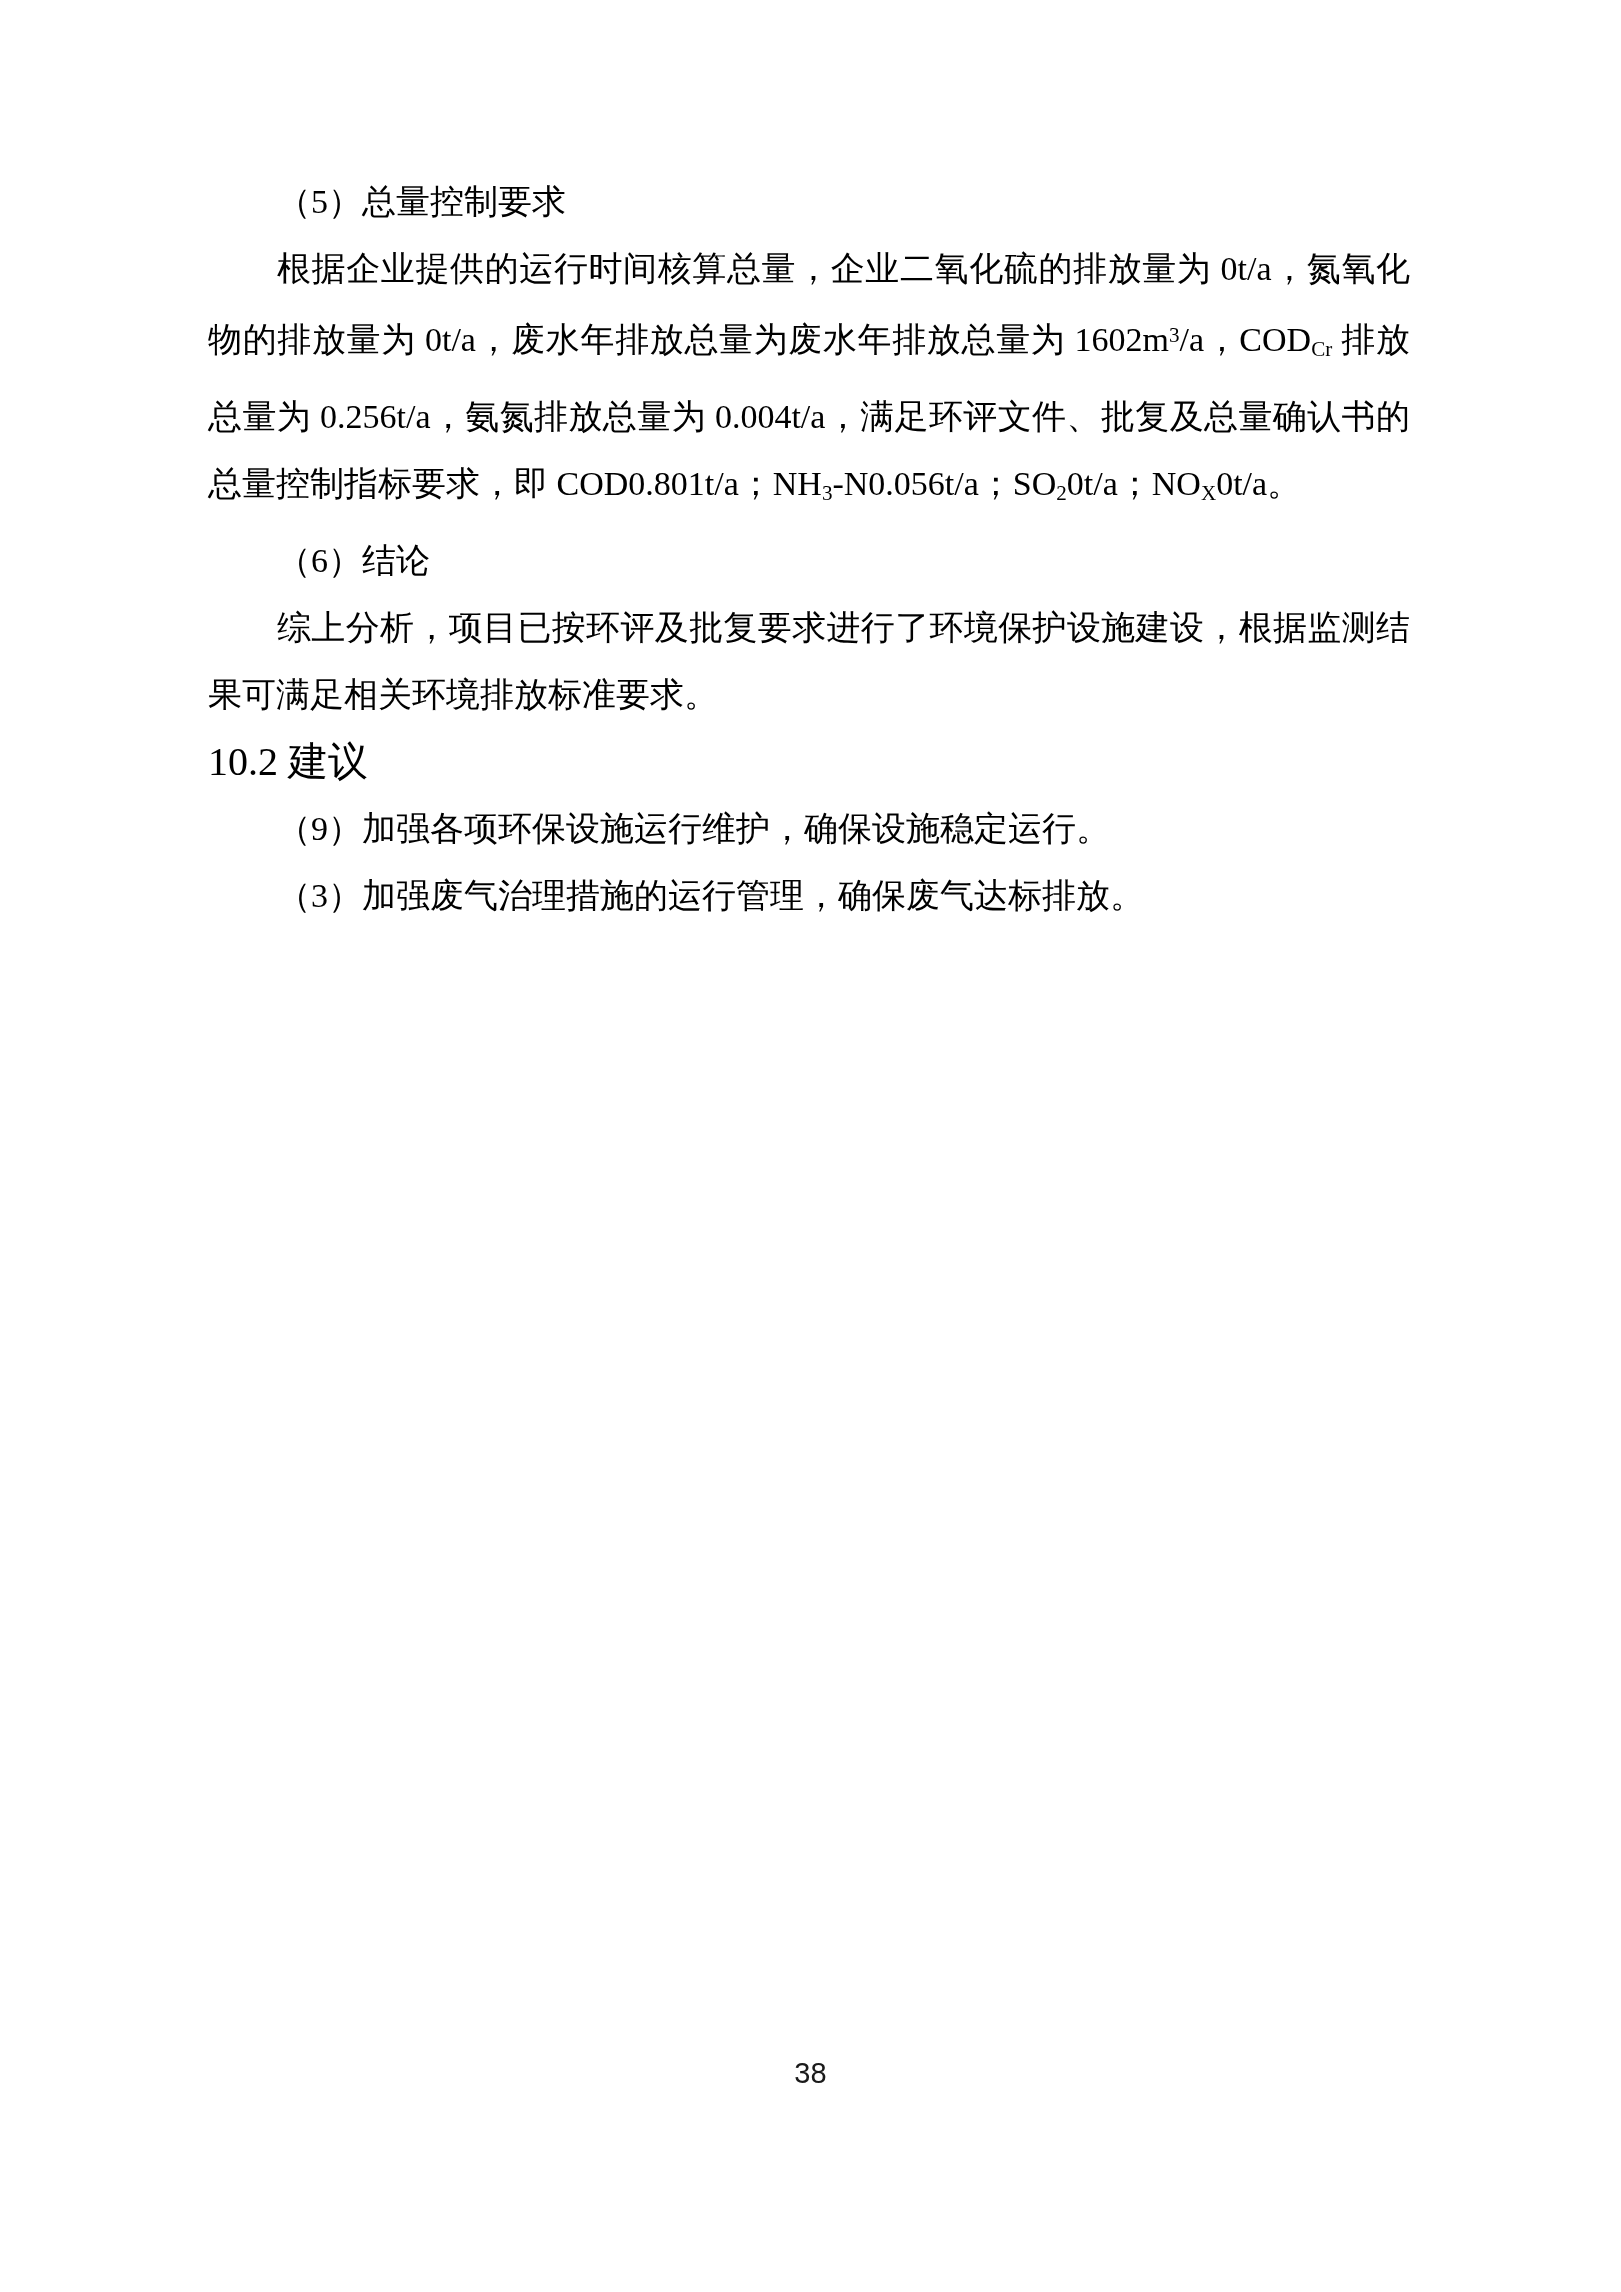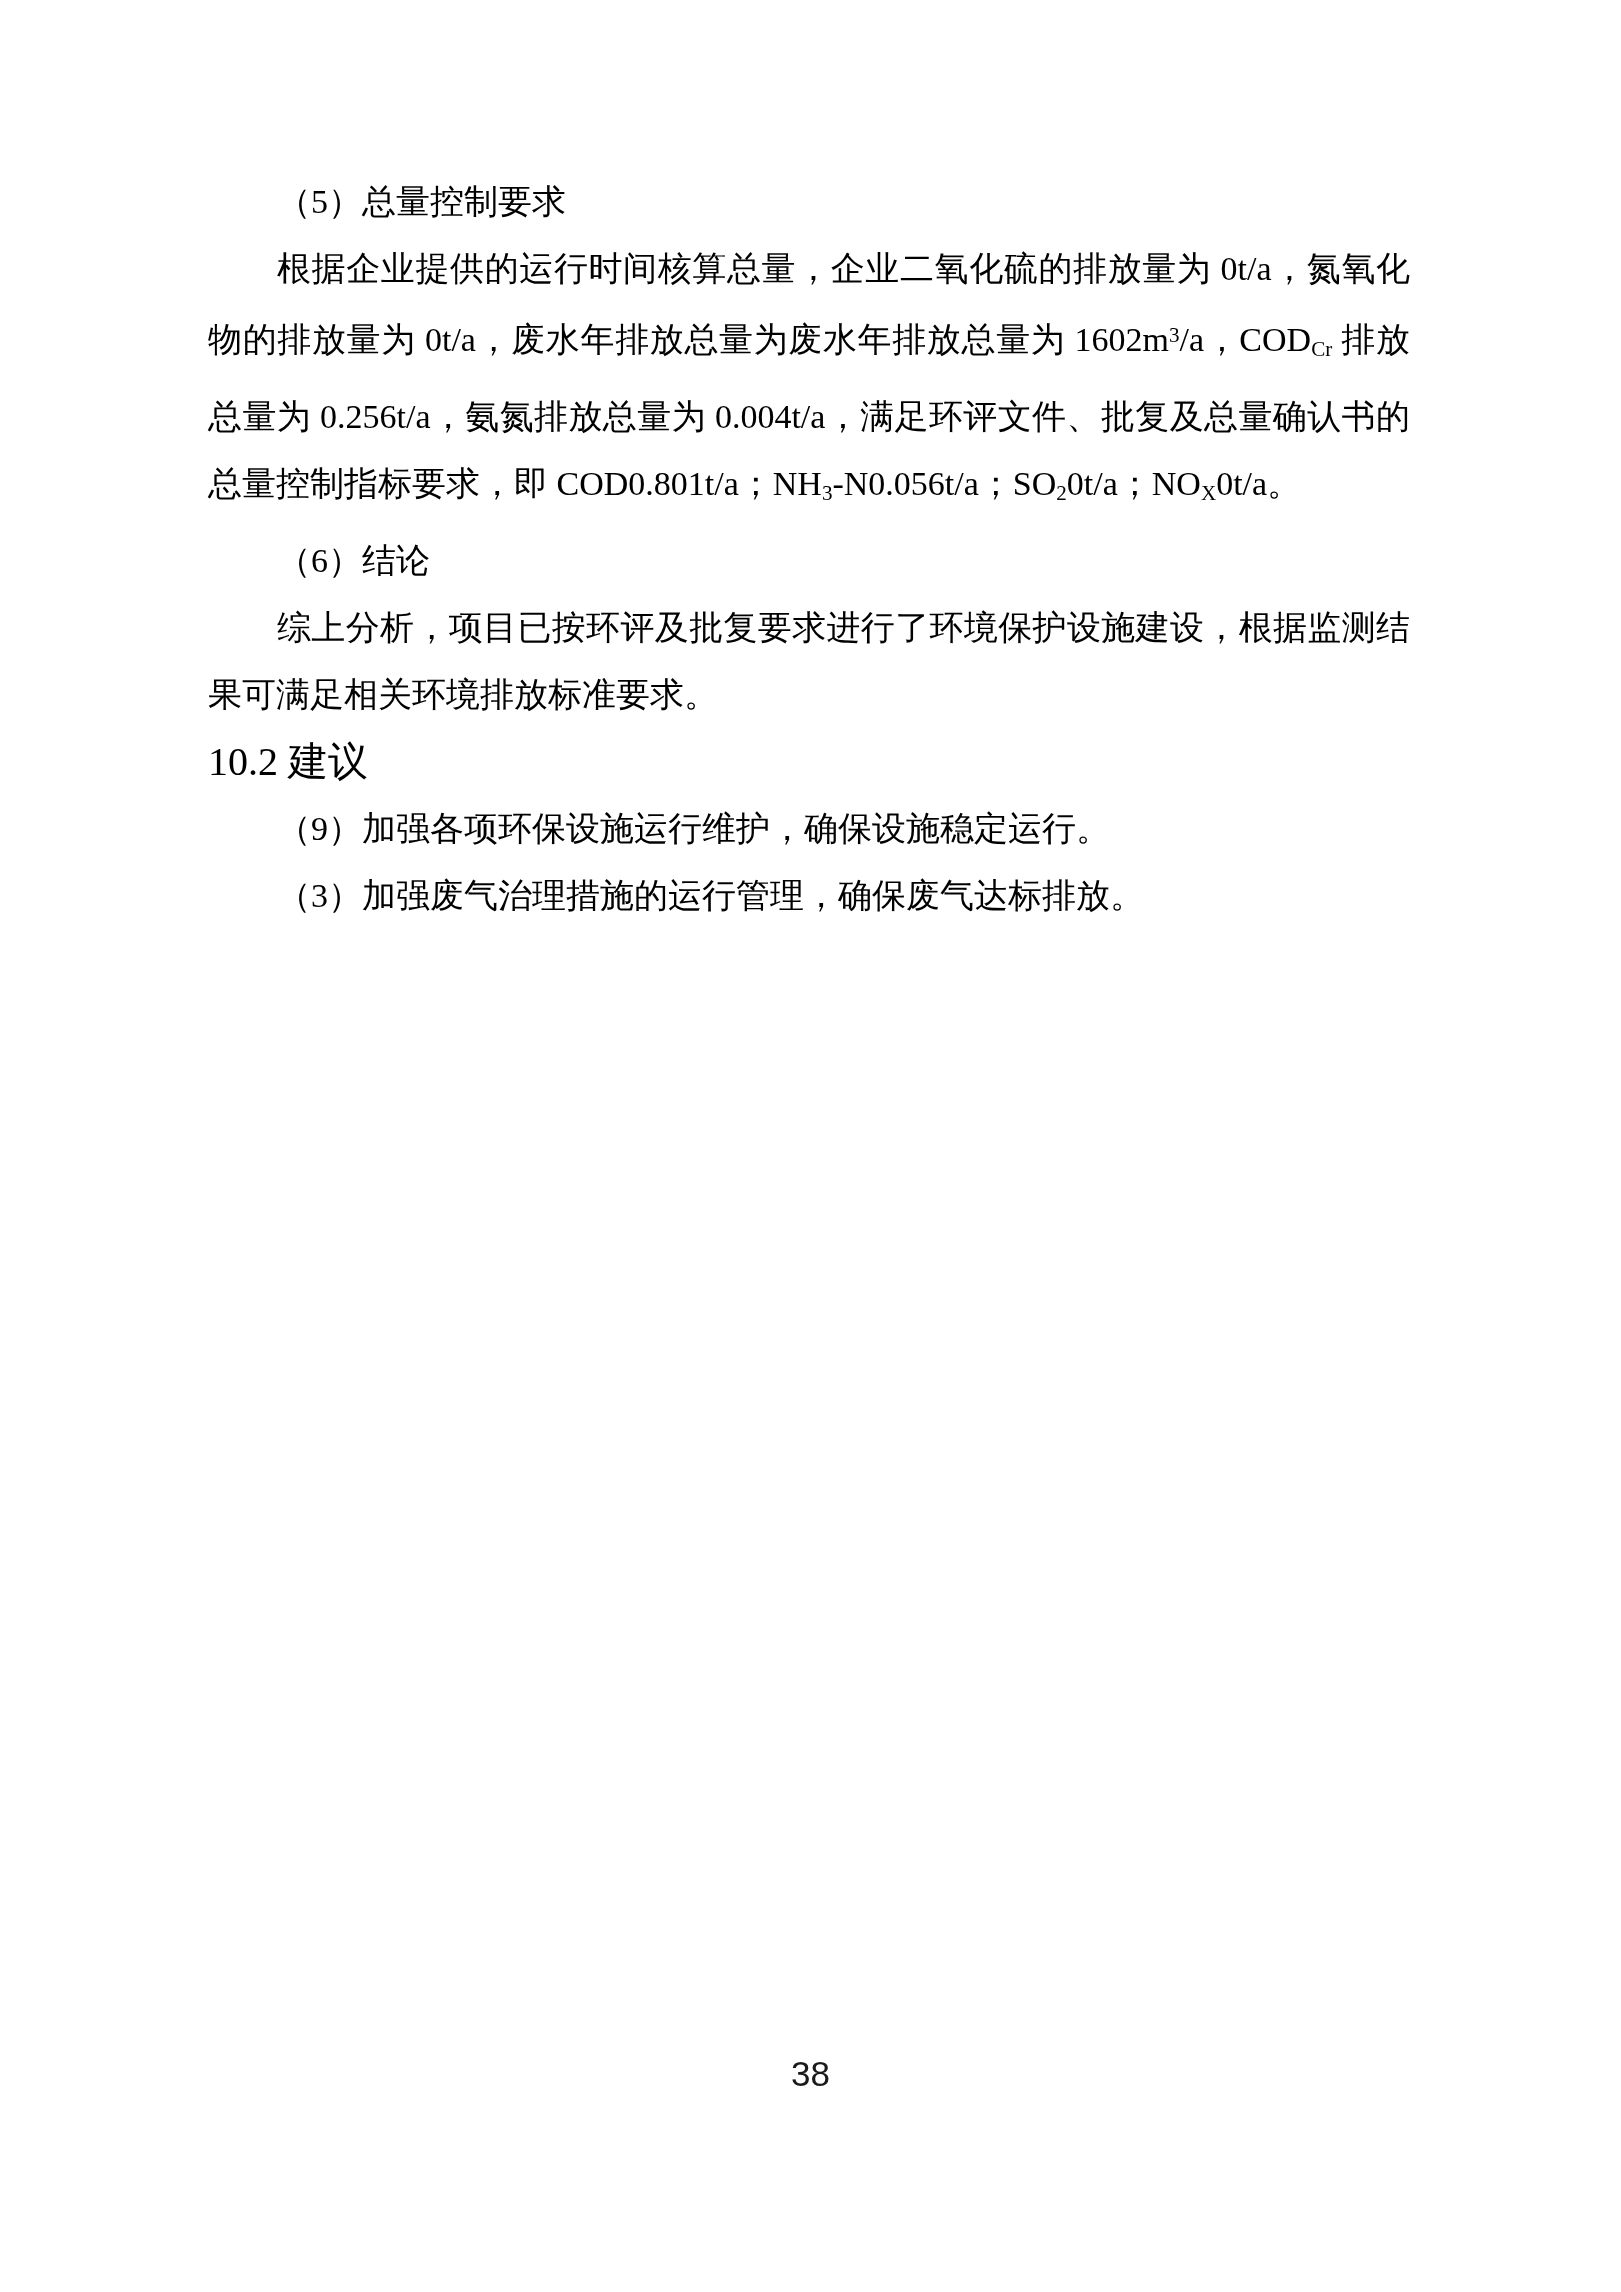--- a/index.html
+++ b/index.html
@@ -49,21 +49,21 @@
   .sup {
     font-size: 0.62em;
     vertical-align: 0.45em;
   }
   .page-number {
     position: absolute;
     top: 2056px;
     left: 0;
     width: 100%;
     text-align: center;
-    font-size: 35px;
+    font-size: 29px;
     line-height: 35px;
     font-family: "Liberation Sans", "DejaVu Sans", sans-serif;
     color: #1a1a1a;
   }
 </style>
 </head>
 <body>
 
 <div class="page">
   <div class="content">

